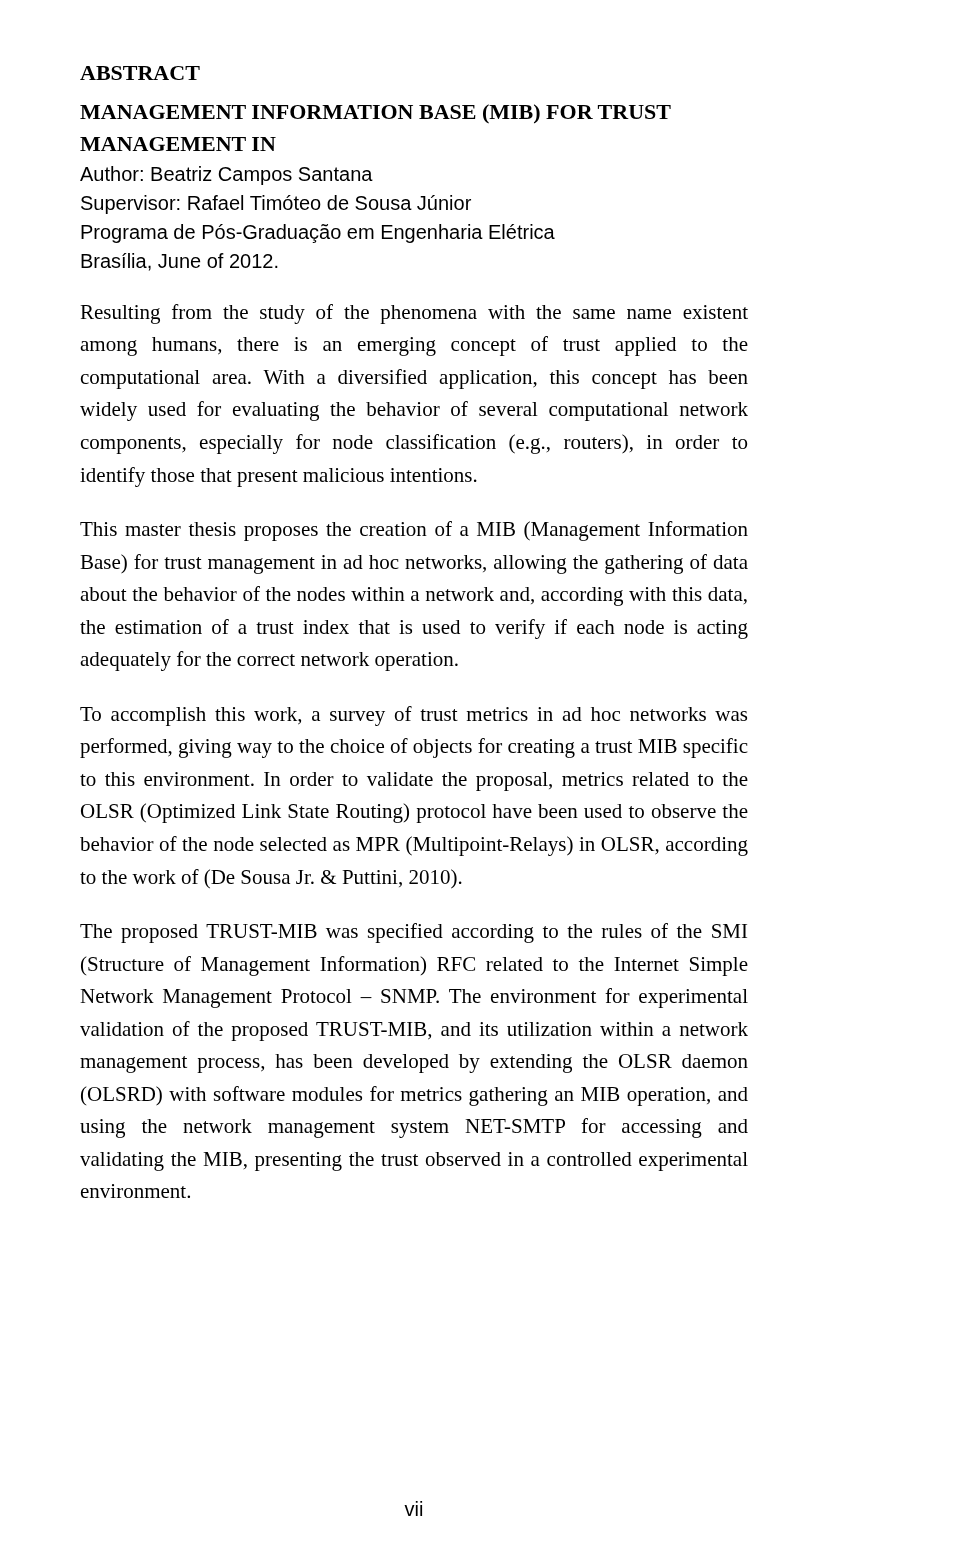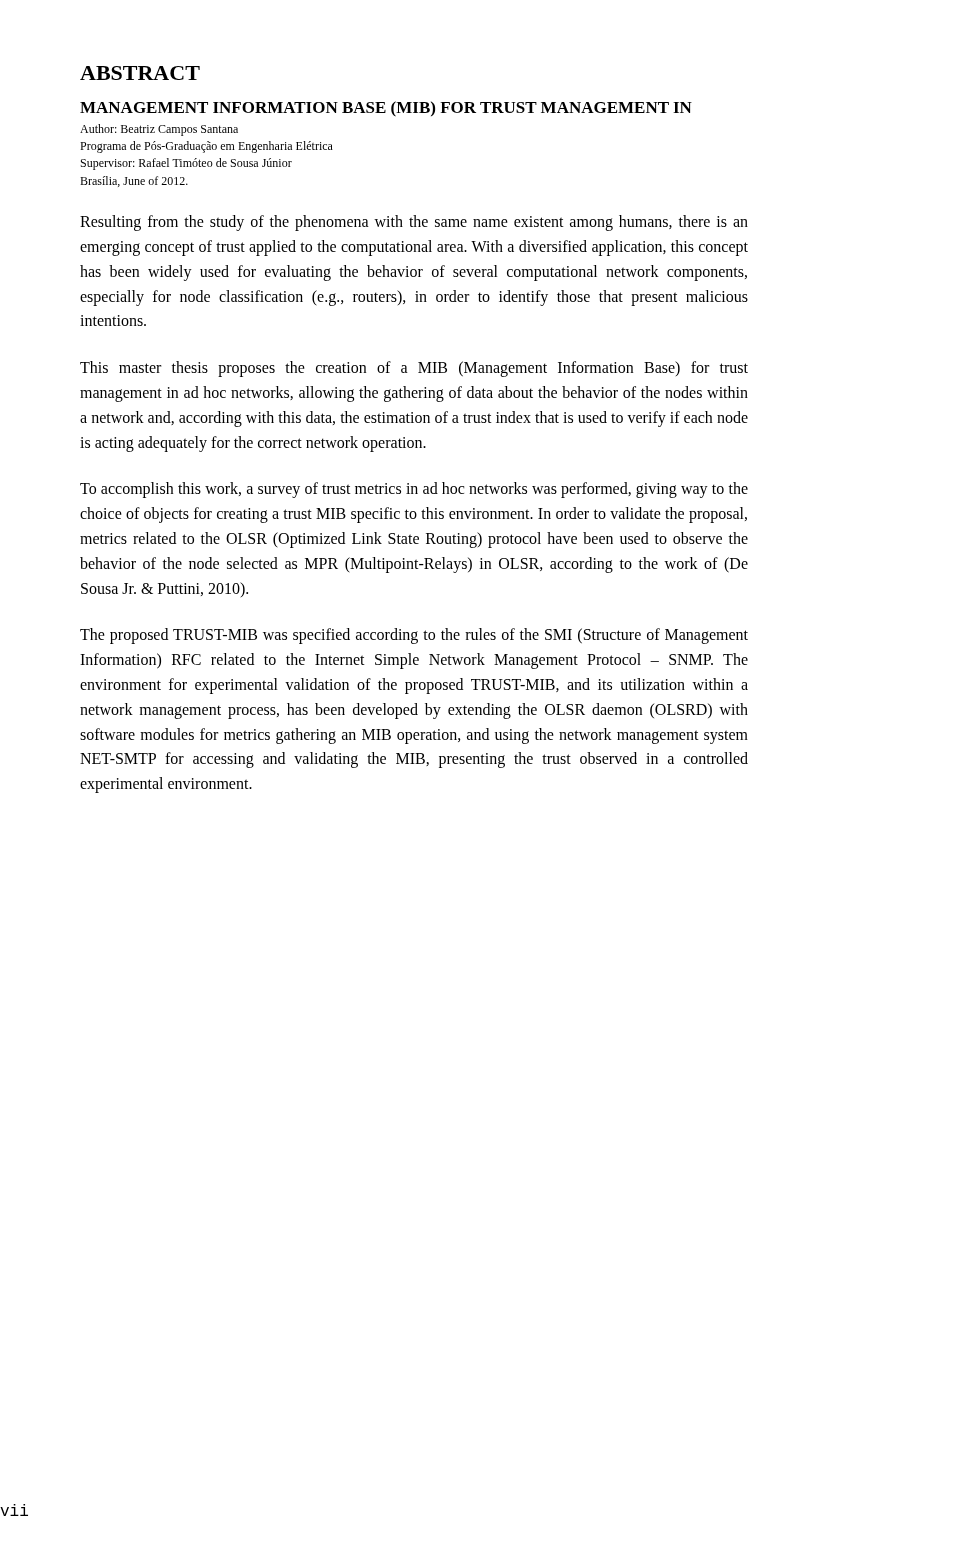--- a/index.html
+++ b/index.html
@@ -30,62 +30,63 @@
       text-align: left;
       margin-bottom: 10px;
       font-family: "Times New Roman", Times, serif;
     }
 
     .title-block {
       margin-bottom: 20px;
     }
 
     .title-line {
-      font-size: 17px;
+      font-size: 22px;
       font-weight: bold;
       font-family: "Times New Roman", Times, serif;
       line-height: 1.45;
     }
 
     .meta-line {
-      font-size: 12px;
+      font-size: 20px;
       font-weight: normal;
-      font-family: Liberation Serif, serif;
+      font-family: Liberation Sans, sans-serif;
       line-height: 1.45;
     }
 
     .body-text {
-      font-size: 16px;
+      font-size: 21px;
       font-family: "Times New Roman", Times, serif;
       line-height: 1.55;
       text-align: justify;
       margin-bottom: 22px;
     }
 
     .page-number {
-      font-size: 16px;
-      font-family: Liberation Mono, monospace;
+      text-align: center;
+      font-size: 20px;
+      font-family: Liberation Sans, sans-serif;
       position: absolute;
       bottom: 40px;
       left: 0;
       right: 0;
     }
   </style>
 </head>
 <body>
 
 <div class="page">
 
   <div class="abstract-heading">ABSTRACT</div>
 
   <div class="title-block">
     <div class="title-line">MANAGEMENT INFORMATION BASE (MIB) FOR TRUST MANAGEMENT IN</div>
     <div class="meta-line">Author: Beatriz Campos Santana</div>
+    <div class="meta-line">Supervisor: Rafael Timóteo de Sousa Júnior</div>
     <div class="meta-line">Programa de Pós-Graduação em Engenharia Elétrica</div>
-    <div class="meta-line">Supervisor: Rafael Timóteo de Sousa Júnior</div>
     <div class="meta-line">Brasília, June of 2012.</div>
   </div>
 
   <p class="body-text">Resulting from the study of the phenomena with the same name existent among humans, there is an emerging concept of trust applied to the computational area. With a diversified application, this concept has been widely used for evaluating the behavior of several computational network components, especially for node classification (e.g., routers), in order to identify those that present malicious intentions.</p>
   <p class="body-text">This master thesis proposes the creation of a MIB (Management Information Base) for trust management in ad hoc networks, allowing the gathering of data about the behavior of the nodes within a network and, according with this data, the estimation of a trust index that is used to verify if each node is acting adequately for the correct network operation.</p>
   <p class="body-text">To accomplish this work, a survey of trust metrics in ad hoc networks was performed, giving way to the choice of objects for creating a trust MIB specific to this environment. In order to validate the proposal, metrics related to the OLSR (Optimized Link State Routing) protocol have been used to observe the behavior of the node selected as MPR (Multipoint-Relays) in OLSR, according to the work of (De Sousa Jr. &amp; Puttini, 2010).</p>
   <p class="body-text">The proposed TRUST-MIB was specified according to the rules of the SMI (Structure of Management Information) RFC related to the Internet Simple Network Management Protocol – SNMP. The environment for experimental validation of the proposed TRUST-MIB, and its utilization within a network management process, has been developed by extending the OLSR daemon (OLSRD) with software modules for metrics gathering an MIB operation, and using the network management system NET-SMTP for accessing and validating the MIB, presenting the trust observed in a controlled experimental environment.</p>
 
   <div class="page-number">vii</div>
 

